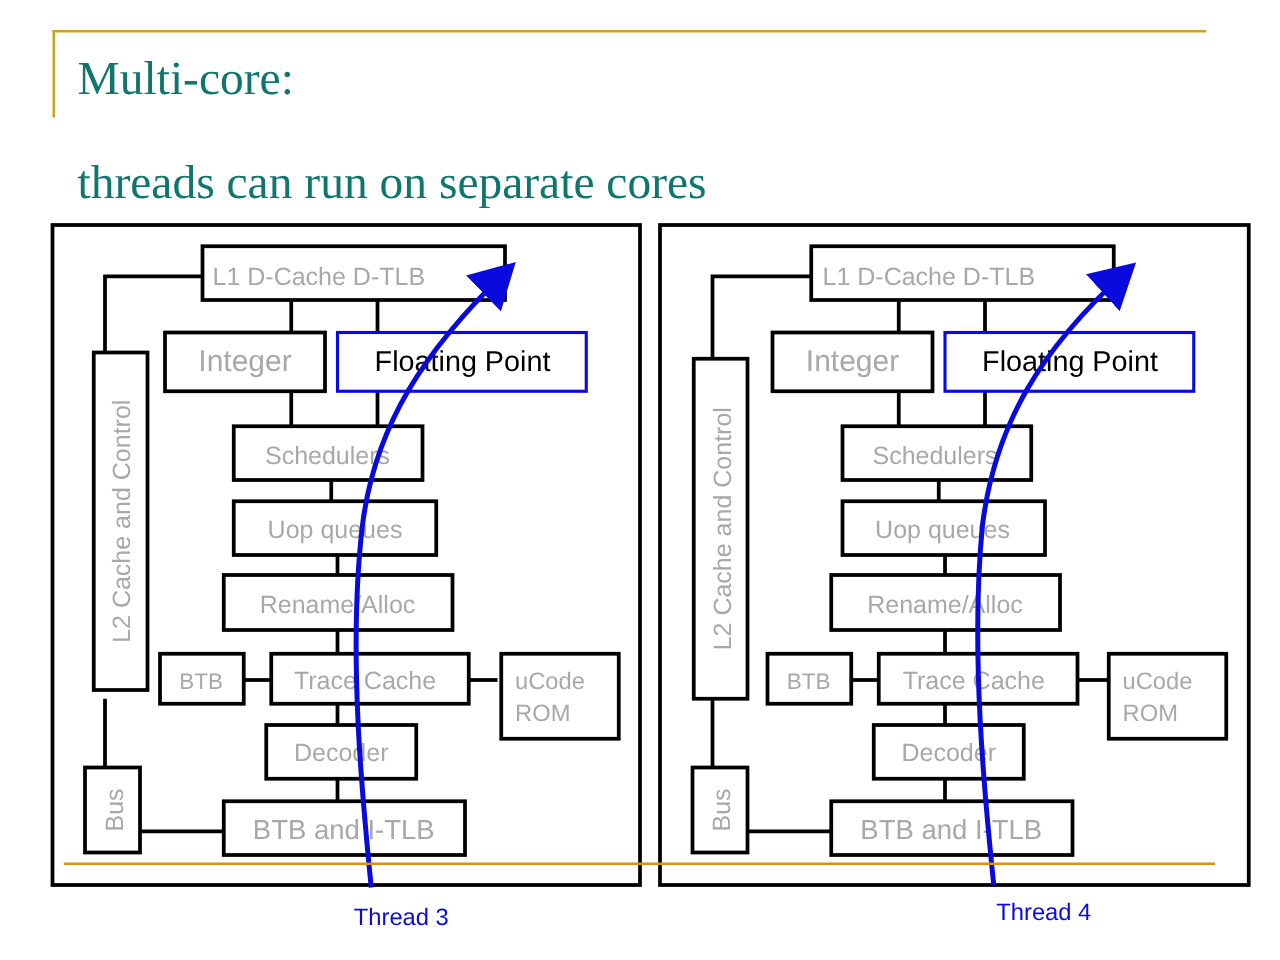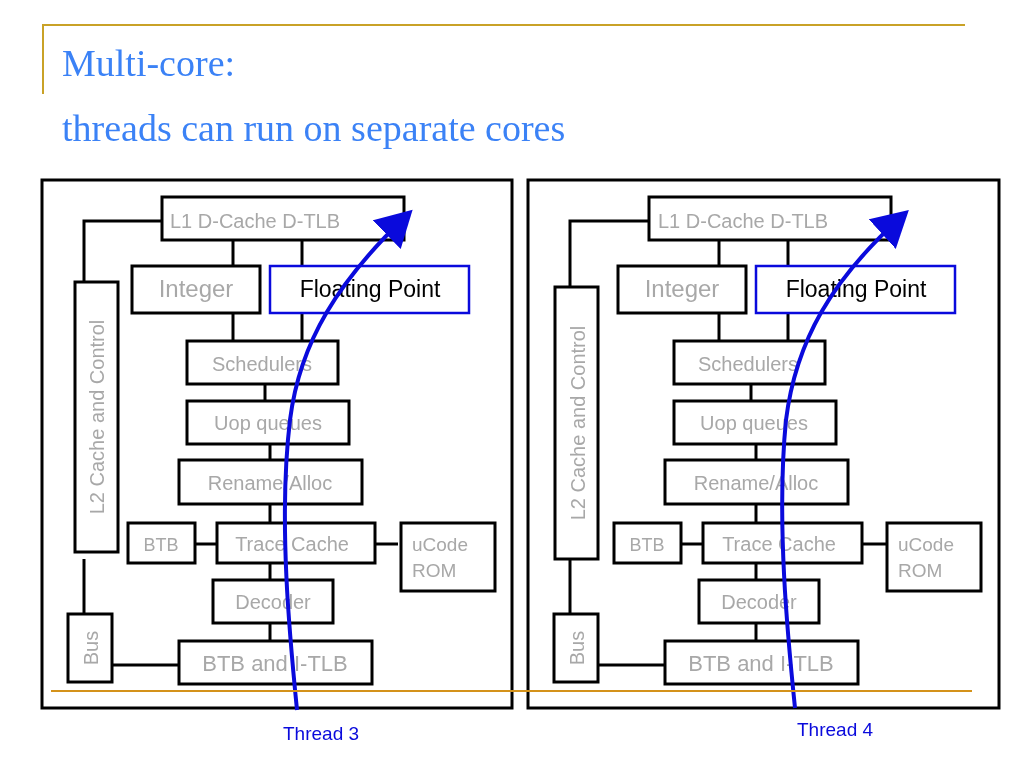--- a/index.html
+++ b/index.html
@@ -1,22 +1,22 @@
 <!DOCTYPE html>
 <html><head>
 <meta charset="utf-8">
 <style>
   html, body { margin: 0; padding: 0; background: #ffffff; }
   body { width: 1024px; height: 768px; position: relative; overflow: hidden; }
   .slide { position: absolute; left: 0; top: 0; width: 1024px; height: 768px; }
   .title-rule-top { position: absolute; left: 42px; top: 24px; width: 923px; height: 2px; background: #c9a227; }
   .title-rule-left { position: absolute; left: 42px; top: 24px; width: 2px; height: 70px; background: #c9a227; }
-  .title { position: absolute; left: 62px; font-family: "Liberation Serif", "DejaVu Serif", serif; color: #3b82f6; font-size: 38px; line-height: 1; white-space: nowrap; }
+  .title { position: absolute; left: 62px; font-family: "Liberation Serif", "DejaVu Serif", serif; color: #0f766e; font-size: 38px; line-height: 1; white-space: nowrap; }
   .title.l1 { top: 44px; }
-  .title.l2 { top: 109px; text-align: right; }
+  .title.l2 { top: 127px; text-align: right; }
   svg.diagram { position: absolute; left: 0; top: 0; }
   .blk { fill: #ffffff; stroke: #000000; stroke-width: 3; }
   .blk-blue { fill: #ffffff; stroke: #0a0adc; stroke-width: 2.5; }
   .wire { stroke: #000000; stroke-width: 3; fill: none; }
   .gtext { font-family: "Liberation Sans", "DejaVu Sans", sans-serif; fill: #a8a8a8; }
   .btext { font-family: "Liberation Sans", "DejaVu Sans", sans-serif; fill: #000000; }
   .ttext { font-family: "Liberation Sans", "DejaVu Sans", sans-serif; fill: #0a0adc; }
   .thread { stroke: #0a0adc; stroke-width: 4; fill: none; }
   .gold { stroke: #d4921a; stroke-width: 2; }
 </style>

